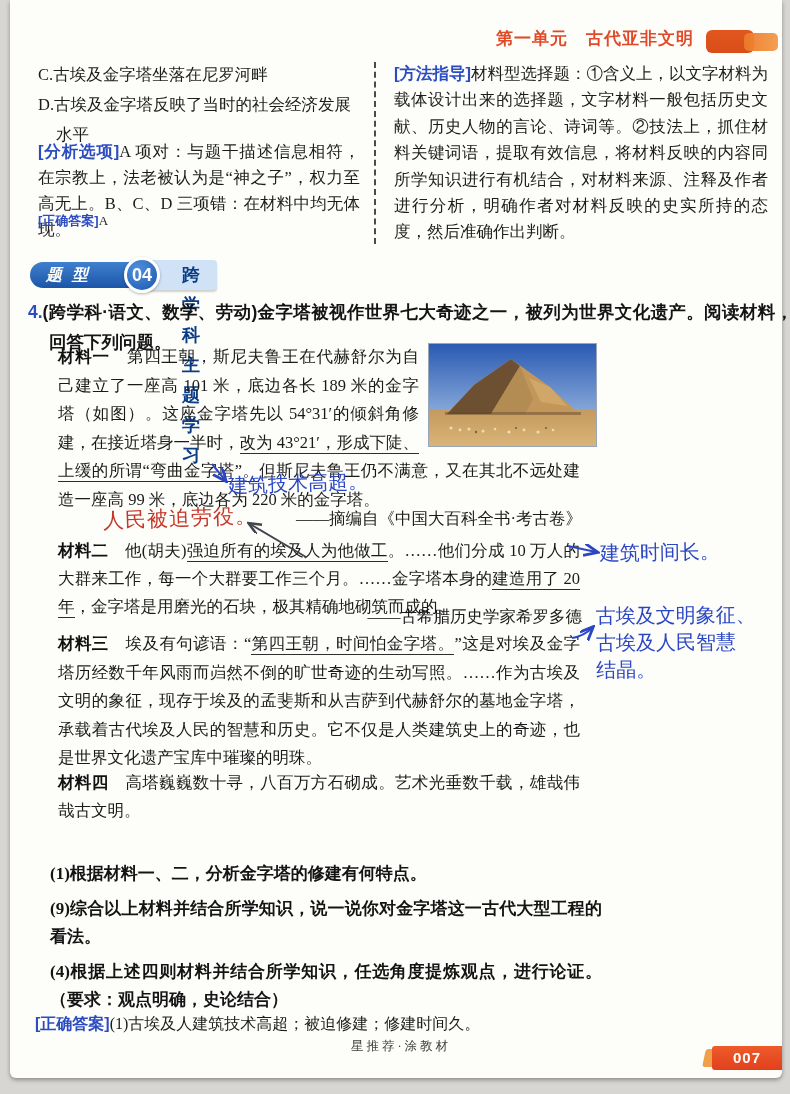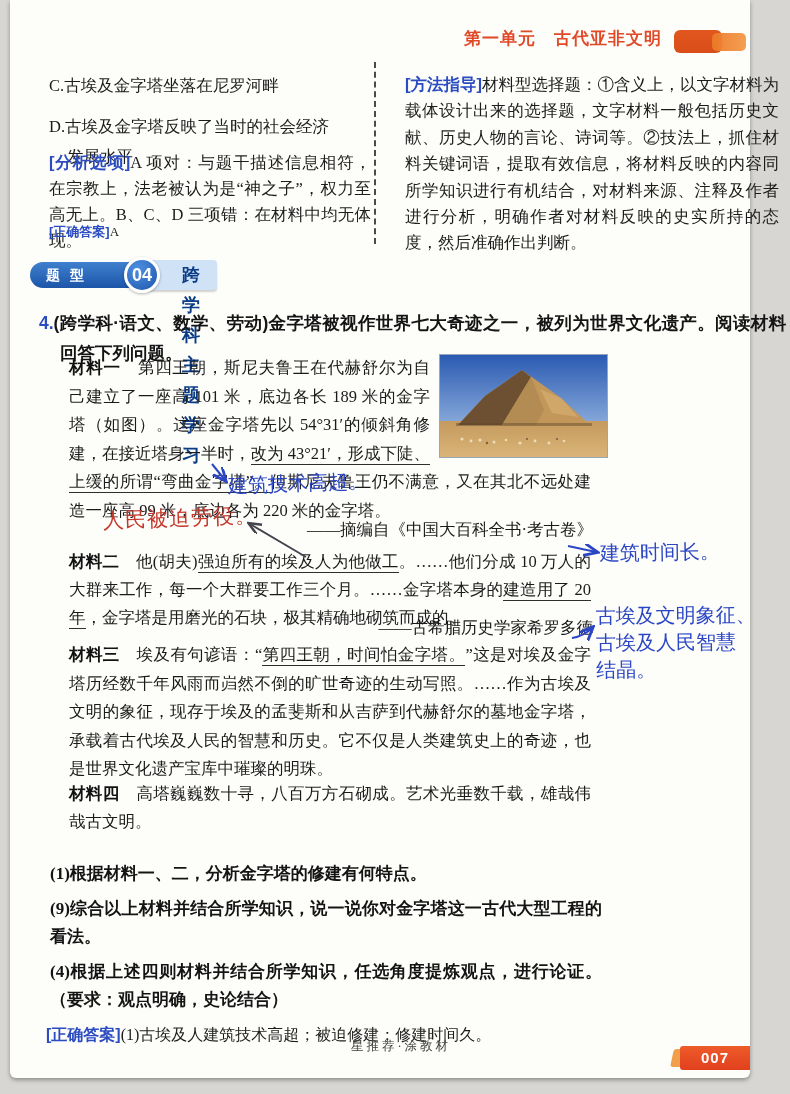--- a/index.html
+++ b/index.html
@@ -8,25 +8,26 @@
     background:#d8d6d2;
     font-family:"Liberation Serif","DejaVu Serif",serif;
     color:#1c1c1c;
     overflow:hidden;
   }
   .page{
     position:absolute;left:10px;top:0;width:740px;height:1078px;
     background:#fdfdfa;
     border-radius:0 0 6px 6px;
     box-shadow:0 2px 4px rgba(0,0,0,.35);
+    padding-left:32px;
   }
   .abs{position:absolute;}
   .sans{font-family:"Liberation Sans","DejaVu Sans",sans-serif;}
   .jus{text-align:justify;}
-  p{margin:11px;}
+  p{margin:0;}
   .blue{color:#2b4cc1;font-weight:bold;font-family:"Liberation Sans","DejaVu Sans",sans-serif;}
   .u{border-bottom:1.6px solid #2e2e2e;padding-bottom:1px;}
 
   
   .unit-title{top:27px;right:88px;font-size:17px;font-weight:bold;color:#e04a28;letter-spacing:1px;}
   .unit-tab{top:30px;right:4px;width:72px;height:23px;}
   .unit-tab .t1{position:absolute;left:0;top:0;width:48px;height:23px;background:linear-gradient(180deg,#e1571f,#d94d18);border-radius:6px;}
   .unit-tab .t2{position:absolute;right:0;top:3px;width:34px;height:18px;background:linear-gradient(90deg,#ec7a28,#f49a4a);border-radius:5px;opacity:.95;}
 
   
@@ -36,22 +37,22 @@
   .answerA{top:212px;left:28px;width:322px;font-size:13px;}
   .divider{top:62px;left:364px;height:182px;border-left:2px dashed #4a4a4a;width:0;}
   .method{top:60px;left:384px;width:374px;font-size:16.5px;line-height:26.4px;}
 
   
   .badge{top:257px;left:20px;height:36px;}
   .badge-pill{position:absolute;left:0;top:5px;width:118px;height:26px;
     background:linear-gradient(180deg,#3f80ce,#1c55a8);
     border-radius:14px 2px 10px 14px;
     clip-path:polygon(0 0,100% 0,86% 100%,0 100%);
-    color:#fff;font-size:14px;font-weight:bold;line-height:26px;
-    padding-left:16px;letter-spacing:10px;box-sizing:border-box;}
+    color:#fff;font-size:16px;font-weight:bold;line-height:26px;
+    padding-left:16px;letter-spacing:10px;box-sizing:border-box;font-style:italic;}
   .badge-box{position:absolute;left:112px;top:3px;height:30px;background:#cfe2f6;
     border-radius:4px;line-height:30px;padding:0 16px 0 40px;
     color:#0b3c86;font-size:18px;font-weight:bold;letter-spacing:1px;
     box-shadow:0 2px 2px rgba(0,0,0,.18);}
   .badge-circle{position:absolute;left:94px;top:0;width:36px;height:36px;border-radius:50%;
     background:radial-gradient(circle at 35% 30%,#4f90e0,#1c57ac);
     border:3px solid #fff;box-sizing:border-box;color:#fff;font-size:18px;font-weight:bold;
     text-align:center;line-height:30px;box-shadow:0 1px 3px rgba(0,0,0,.3);}
 
   

